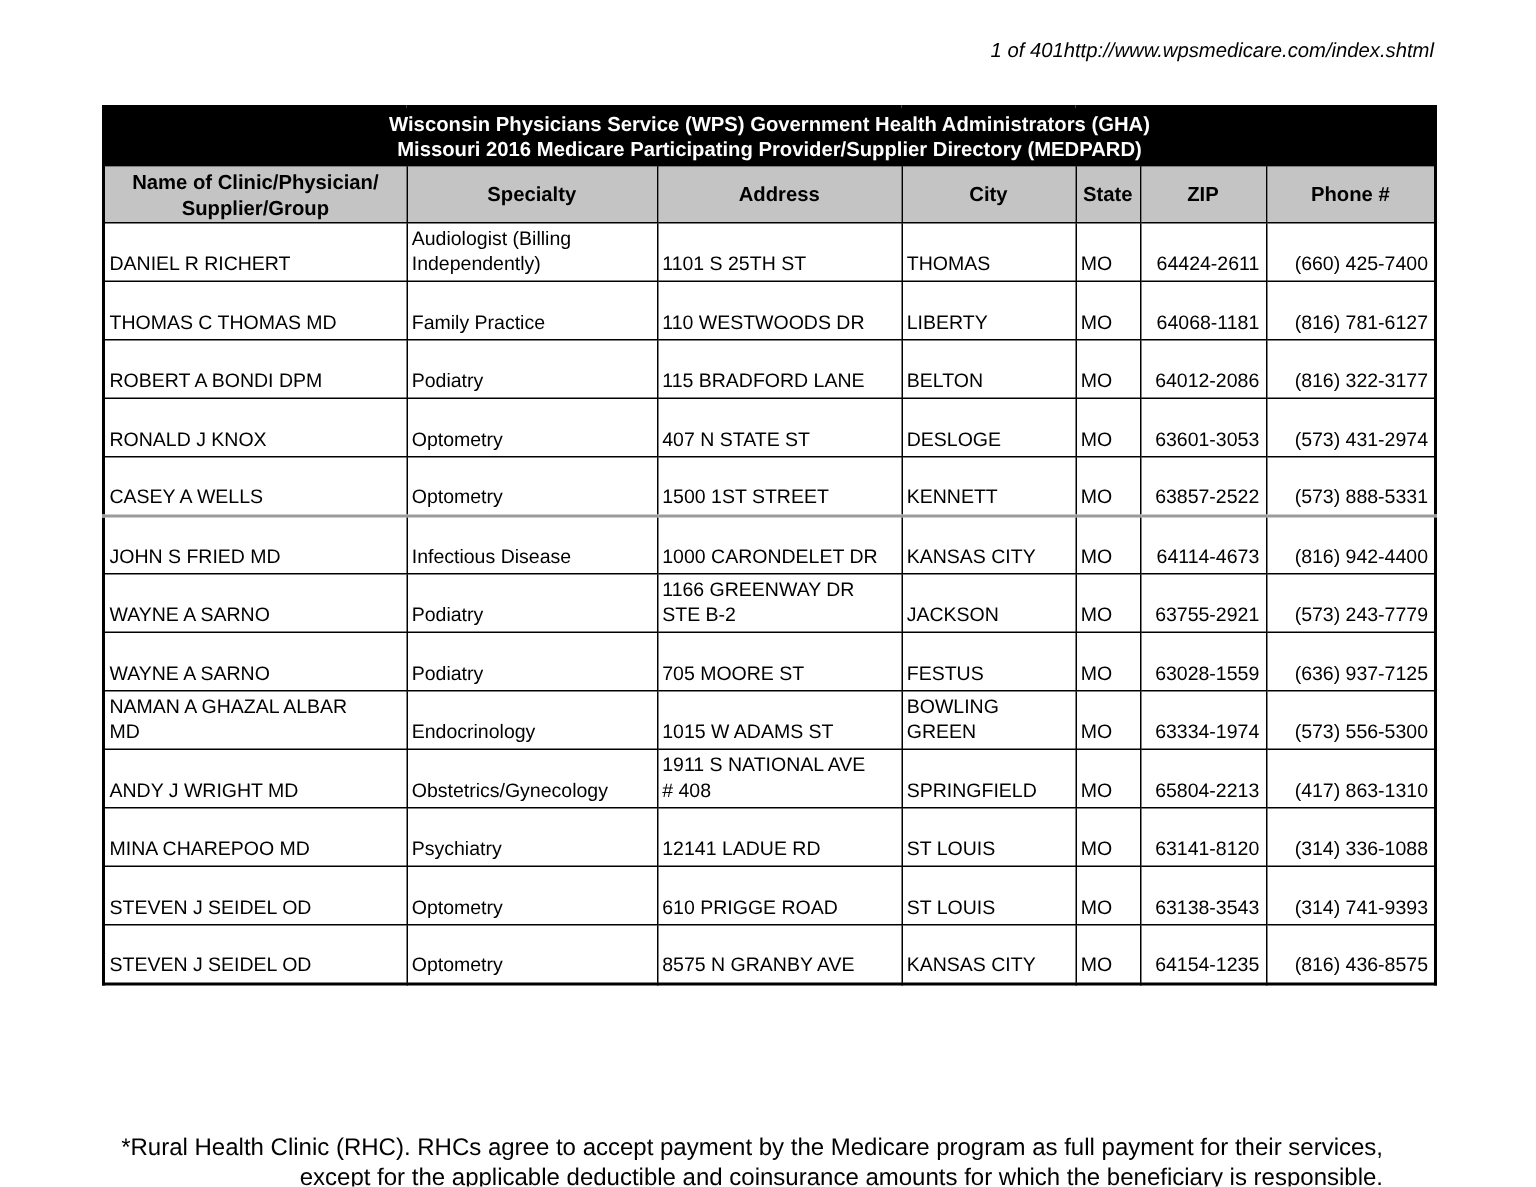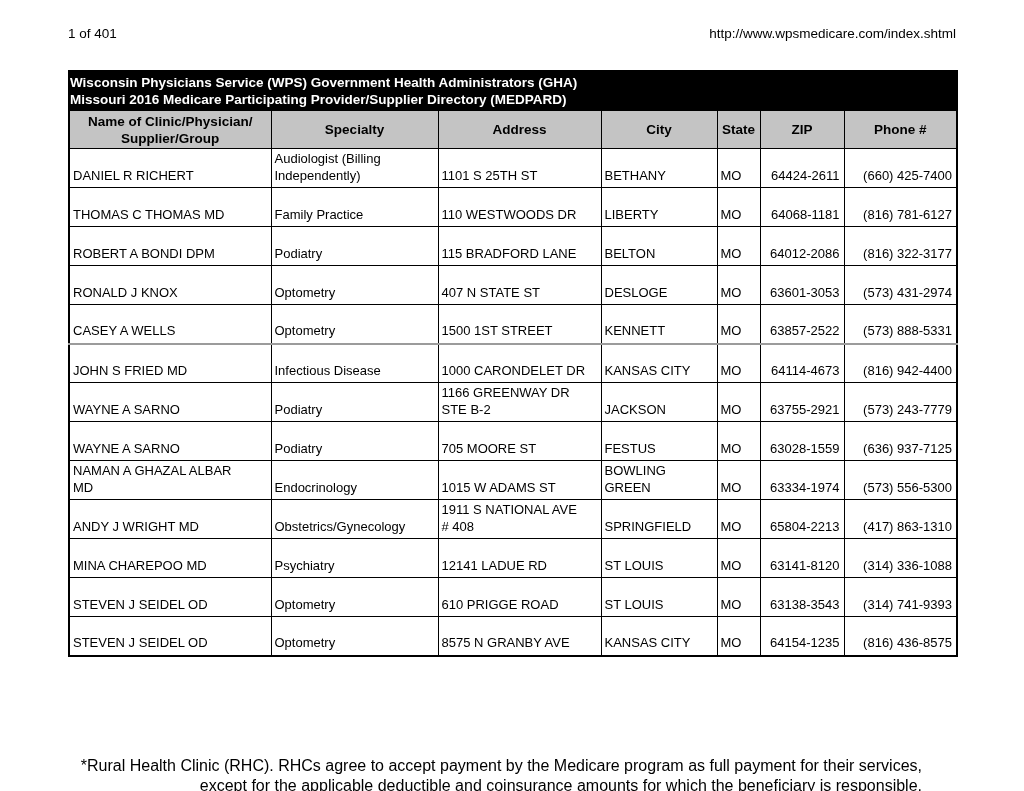--- a/index.html
+++ b/index.html
@@ -13,33 +13,33 @@
   }
   *{margin:0;padding:0;box-sizing:border-box;}
   html,body{background:var(--page-bg);}
   body{
     width:1024px;height:791px;position:relative;overflow:hidden;
     font-family:"Liberation Sans","DejaVu Sans",sans-serif;
     color:var(--ink);
   }
   .topbar{
     position:absolute;left:68px;top:26px;width:888px;
-    display:flex;justify-content:space-between;
-    font-size:13.5px;line-height:16px;
+    display:flex;justify-content:flex-end;
+    font-size:13.5px;line-height:16px;font-style:italic;
   }
   table.dir{
     position:absolute;left:68px;top:70px;width:888px;
     border-collapse:collapse;table-layout:fixed;
     border:2px solid var(--grid);
   }
   table.dir th,table.dir td{border:1px solid var(--grid);overflow:hidden;}
   tr.title-row th{
     background:var(--title-bar-bg);color:var(--title-bar-text);
     font-weight:bold;font-size:13.5px;line-height:17px;
-    text-align:left;padding:2px 0;border-bottom:1px solid var(--grid);
+    text-align:center;padding:2px 0;border-bottom:1px solid var(--grid);
   }
   tr.col-header-row th{
     background:var(--col-header-bg);
     font-weight:bold;font-size:13.5px;line-height:17px;
     text-align:center;vertical-align:middle;
     height:38px;padding:1px 2px;white-space:pre-line;
   }
   table.dir td{
     font-size:13px;line-height:16.5px;
     height:39px;vertical-align:bottom;
@@ -88,21 +88,21 @@
         <th>ZIP</th>
         <th>Phone #</th>
       </tr>
   </thead>
   <tbody id="table-body">
       <tr>
         <td>DANIEL R RICHERT</td>
         <td>Audiologist (Billing
 Independently)</td>
         <td>1101 S 25TH ST</td>
-        <td>BETHANY</td>
+        <td>THOMAS</td>
         <td>MO</td>
         <td class="num">64424-2611</td>
         <td class="num">(660) 425-7400</td>
       </tr>
       <tr>
         <td>THOMAS C THOMAS MD</td>
         <td>Family Practice</td>
         <td>110 WESTWOODS DR</td>
         <td>LIBERTY</td>
         <td>MO</td>

